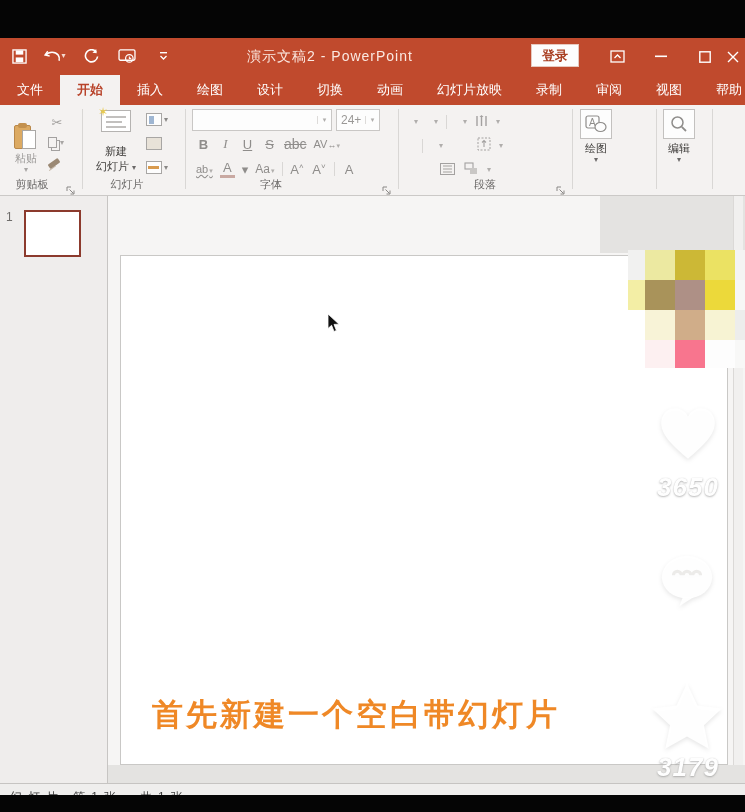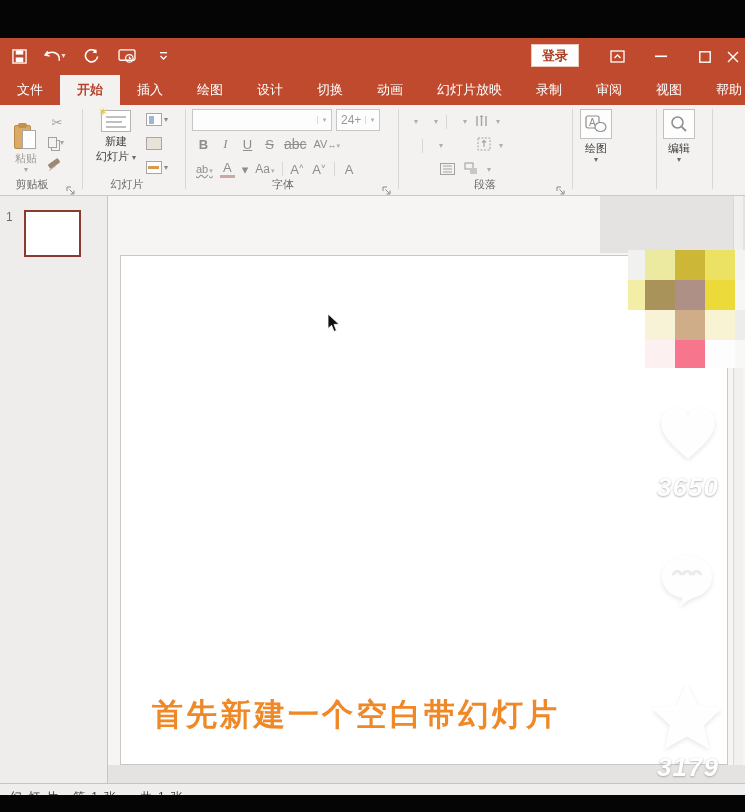--- a/index.html
+++ b/index.html
@@ -139,20 +139,21 @@
         </svg>
       </div>
       <div class="qat-btn">
         <svg width="9" height="10" viewBox="0 0 9 10">
           <rect x="1" y="1" width="7" height="1.4" fill="#fff"></rect>
           <path d="M1.5 5 L4.5 8 L7.5 5" fill="none" stroke="#fff" stroke-width="1.3"></path>
         </svg>
       </div>
     </div>
 
+    <div class="win-title">演示文稿2 - PowerPoint</div>
 
     <div class="win-controls">
       <div class="win-btn">
         <svg width="15" height="13" viewBox="0 0 15 13">
           <rect x="1" y="1" width="13" height="11" fill="none" stroke="#fff" stroke-width="1.3"></rect>
           <path d="M4.5 8 L7.5 5 L10.5 8" fill="none" stroke="#fff" stroke-width="1.3"></path>
         </svg>
       </div>
       <div class="win-btn">
         <svg width="12" height="3" viewBox="0 0 12 3">
@@ -228,21 +229,21 @@
     </div>
     <div class="vsep" style="left:82px;"></div>
 
     <div class="bigbtn" style="left:92px; top:5px; width:48px;">
       <div class="newslide-ico">
         <span class="spark">✶</span>
         <span class="ln" style="top:5px; width:20px;"></span>
         <span class="ln" style="top:10px; width:16px;"></span>
         <span class="ln" style="top:15px; width:20px;"></span>
       </div>
-      <div style="color:#3d3b39; margin-top:2px;">新建</div>
+      <div style="color:#3d3b39; margin-top:12px;">新建</div>
       <div style="color:#3d3b39; white-space:nowrap;">
         <span>幻灯片</span>
         <span class="caret" style="color:#6b6968">▾</span>
       </div>
     </div>
     <div class="small-tool" style="left:146px; top:8px;">
       <span class="tool-box layout"></span>
       <span class="caret" style="color:#8a8886">▾</span>
     </div>
     <div class="small-tool" style="left:146px; top:32px;">
@@ -281,21 +282,21 @@
       <span class="dd2 fnt-btn" style="min-width:6px">▾</span>
       <span class="fnt-btn" style="font-size:12px">
         <span>Aa</span><span class="dd2">▾</span>
       </span>
       <span class="thin-sep"></span>
       <span class="fnt-btn sup-caret">A</span>
       <span class="fnt-btn sup-caret2">A</span>
       <span class="thin-sep"></span>
       <span class="fnt-btn">A</span>
     </div>
-    <div class="grp-label" style="left:248px; width:70px;margin-top:12px;">字体</div>
+    <div class="grp-label" style="left:236px; width:70px;margin-top:12px;">字体</div>
     <div class="launcher" style="left:382px;">
       <svg width="10" height="10" viewBox="0 0 10 10">
           <path d="M1 1 h4 M1 1 v4 M3.5 3.5 l4 4 M8 4.5 v3.5 h-3.5" fill="none" stroke="#8a8886" stroke-width="1"></path>
         </svg>
     </div>
     <div class="vsep" style="left:398px;"></div>
 
     <div class="para-row" style="left:406px; top:8px;">
       <span><span class="stripes short"></span></span>
       <span class="caret" style="color:#b0aeac">▾</span>

